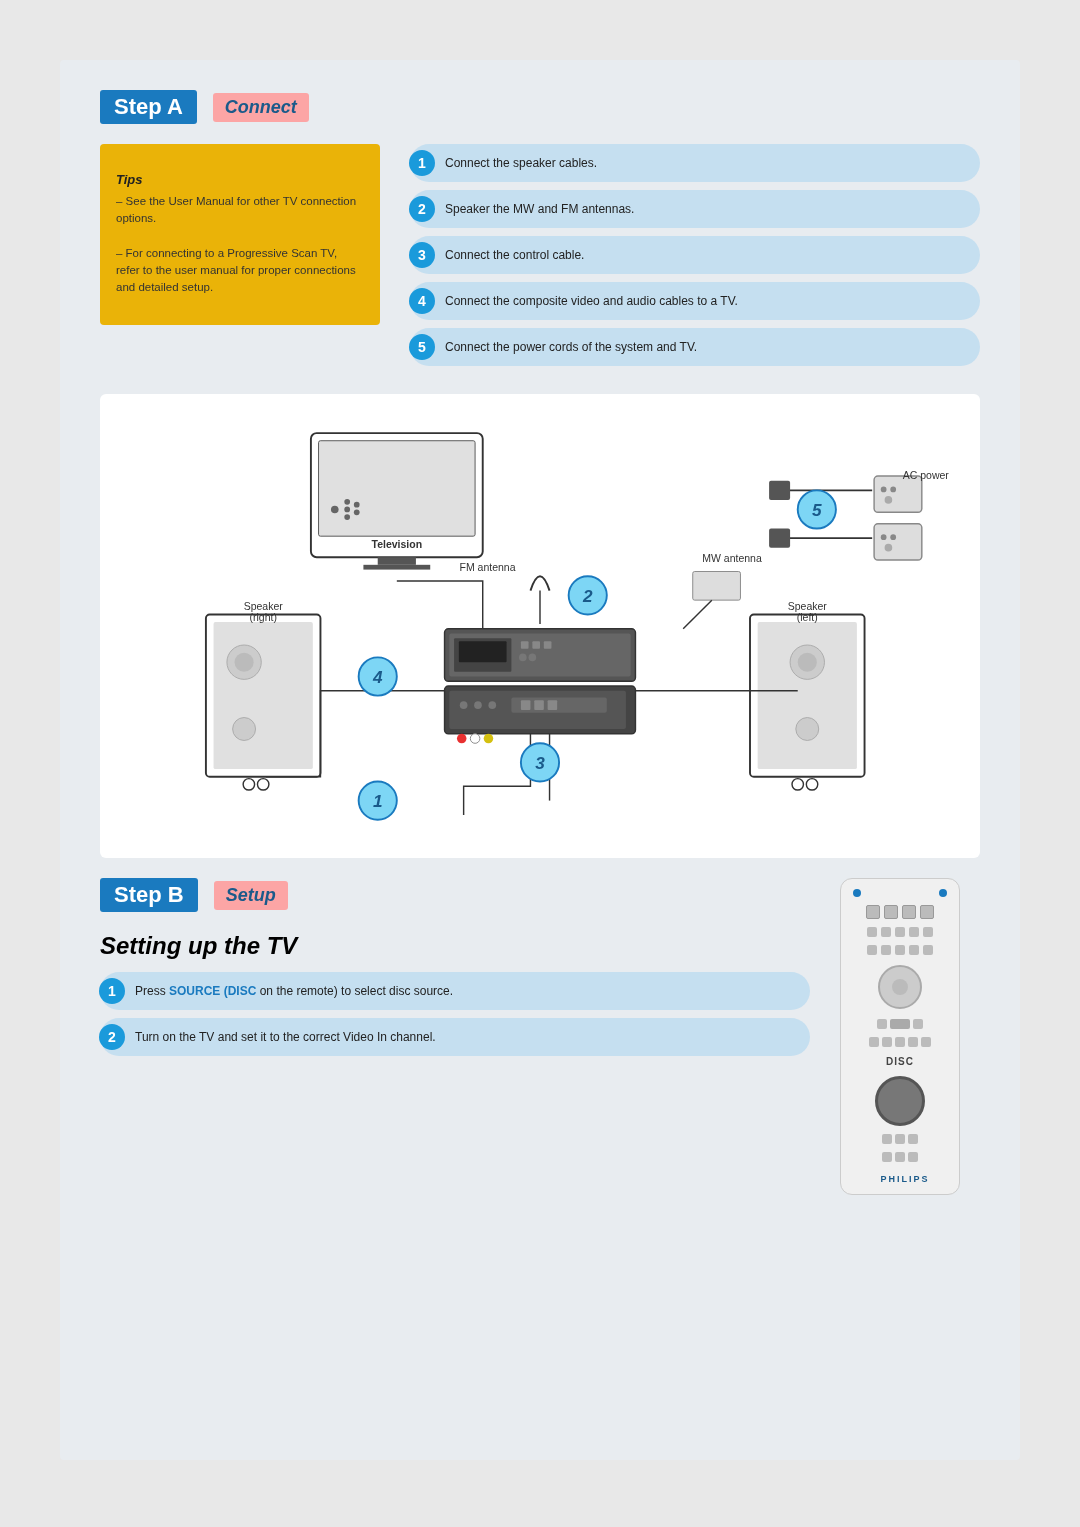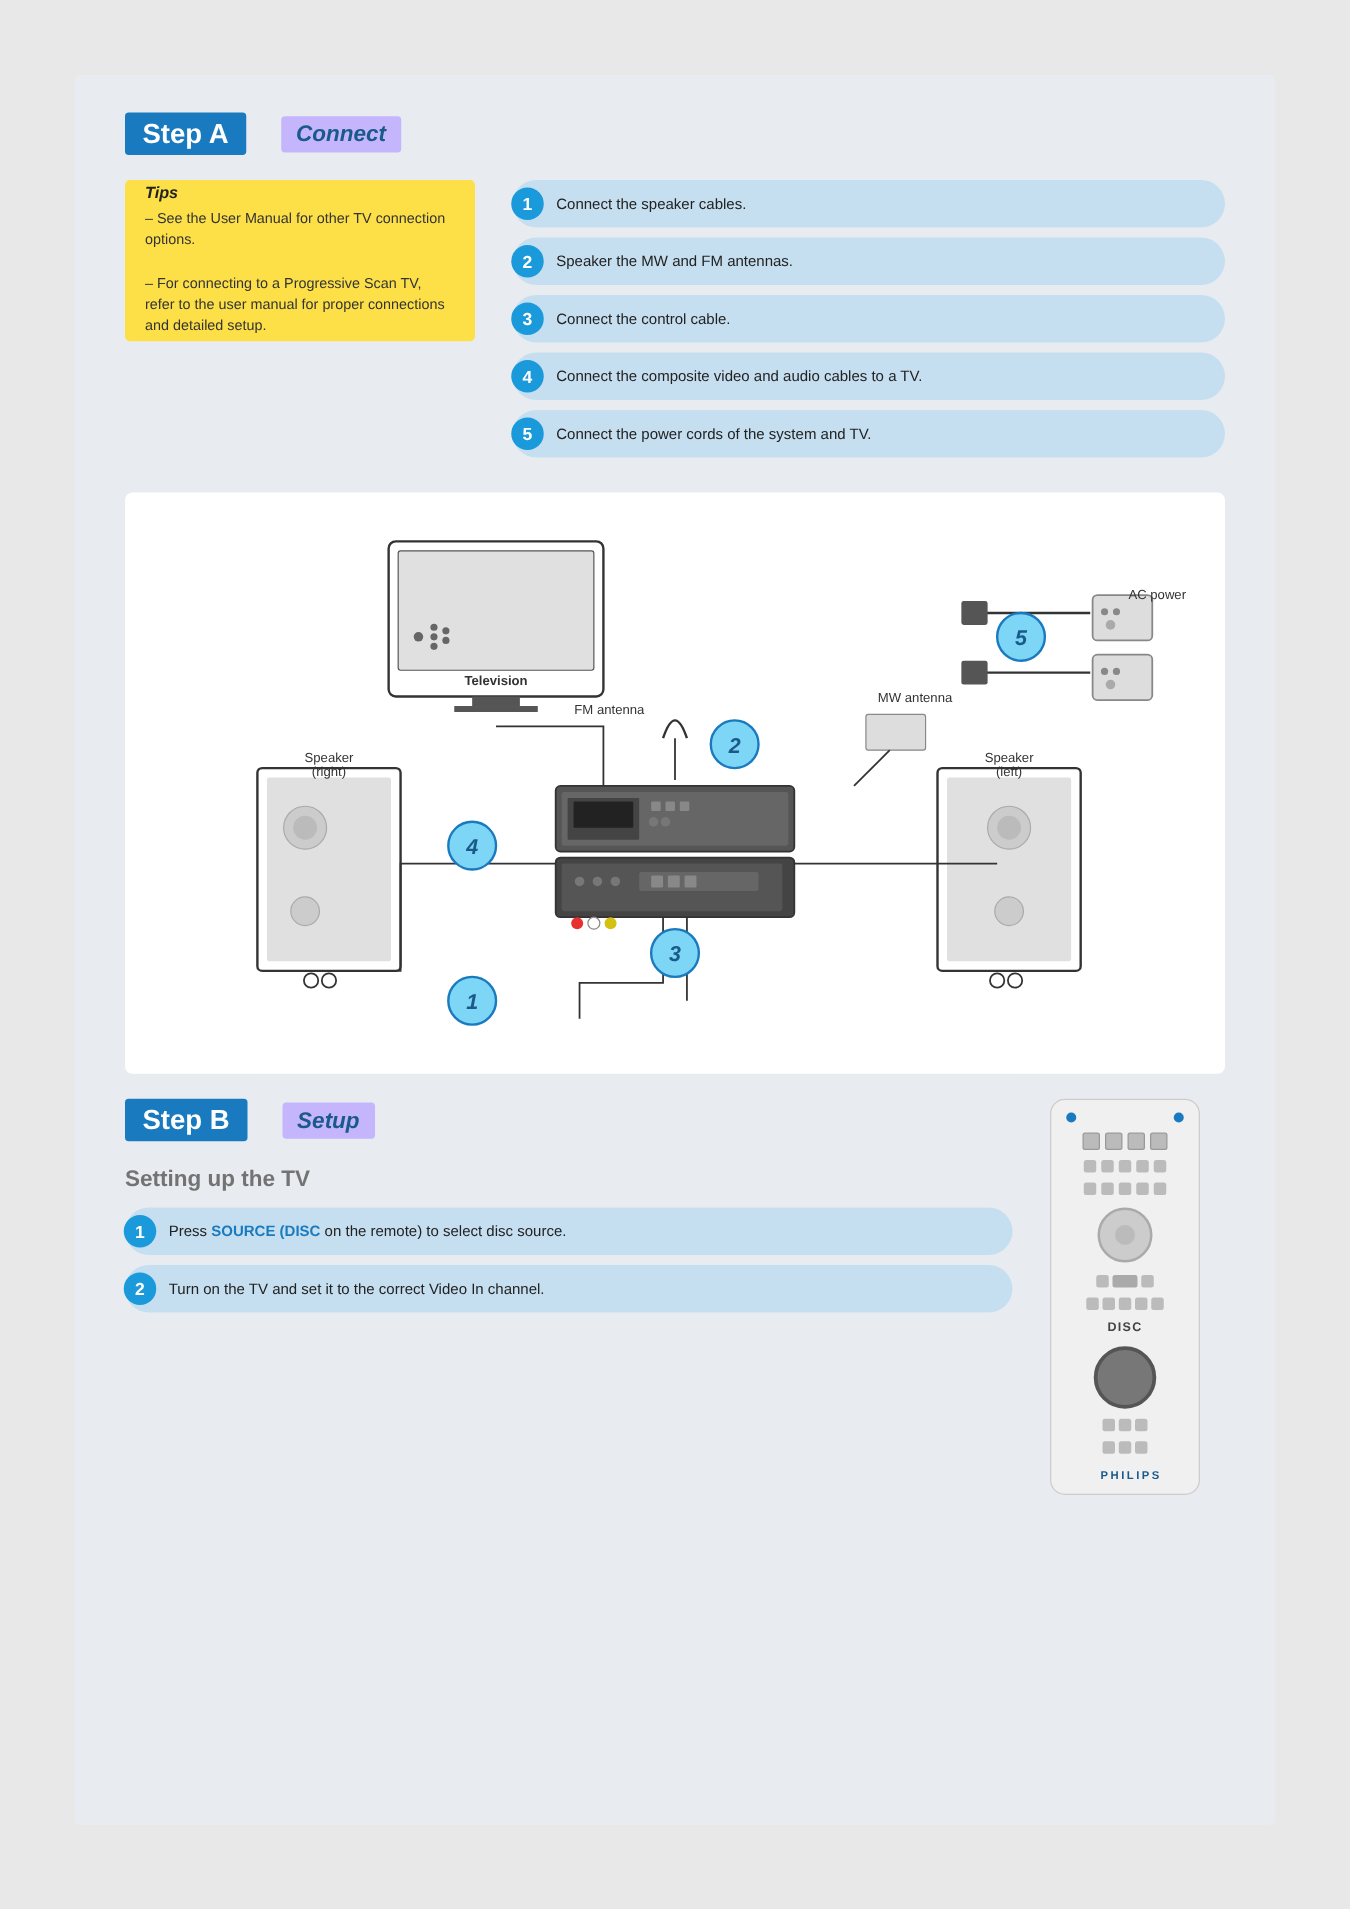--- a/index.html
+++ b/index.html
@@ -30,49 +30,48 @@
     }
     .step-label {
       background: #1a7abf;
       color: white;
       font-size: 22px;
       font-weight: bold;
       padding: 4px 14px;
       border-radius: 3px;
     }
     .step-title {
-      background: #c4b5fd;
+      background: #fca5a5;
       color: #1a5a8a;
       font-size: 18px;
       font-style: italic;
       font-weight: bold;
       padding: 4px 12px;
       border-radius: 3px;
-      margin-left: 12px;
     }
 
     
     .content-row {
       display: flex;
       gap: 30px;
       margin-bottom: 20px;
     }
     .left-col {
       width: 280px;
       flex-shrink: 0;
     }
     .right-col {
       flex: 1;
     }
 
     
     .tips-box {
-      background: #fde047;
+      background: #eab308;
       border-radius: 4px;
-      padding: 2px 16px;
+      padding: 28px 16px;
       font-size: 12px;
     }
     .tips-title {
       font-weight: bold;
       font-style: italic;
       font-size: 13px;
       margin-bottom: 6px;
       color: #222;
     }
     .tips-text {
@@ -141,23 +140,24 @@
     .step-b-left {
       flex: 1;
     }
     .step-b-right {
       width: 140px;
       flex-shrink: 0;
       text-align: right;
     }
 
     .setting-title {
-      color: #737373;
-      font-weight: bold;
-      font-size: 18px;
+      color: #000000;
+      font-style: italic;
+      font-weight: bold;
+      font-size: 24px;
       margin: 16px 0 12px 0;
     }
 
     
     .remote {
       background: #f0f0f0;
       border-radius: 12px;
       width: 120px;
       min-height: 260px;
       padding: 10px 8px;

